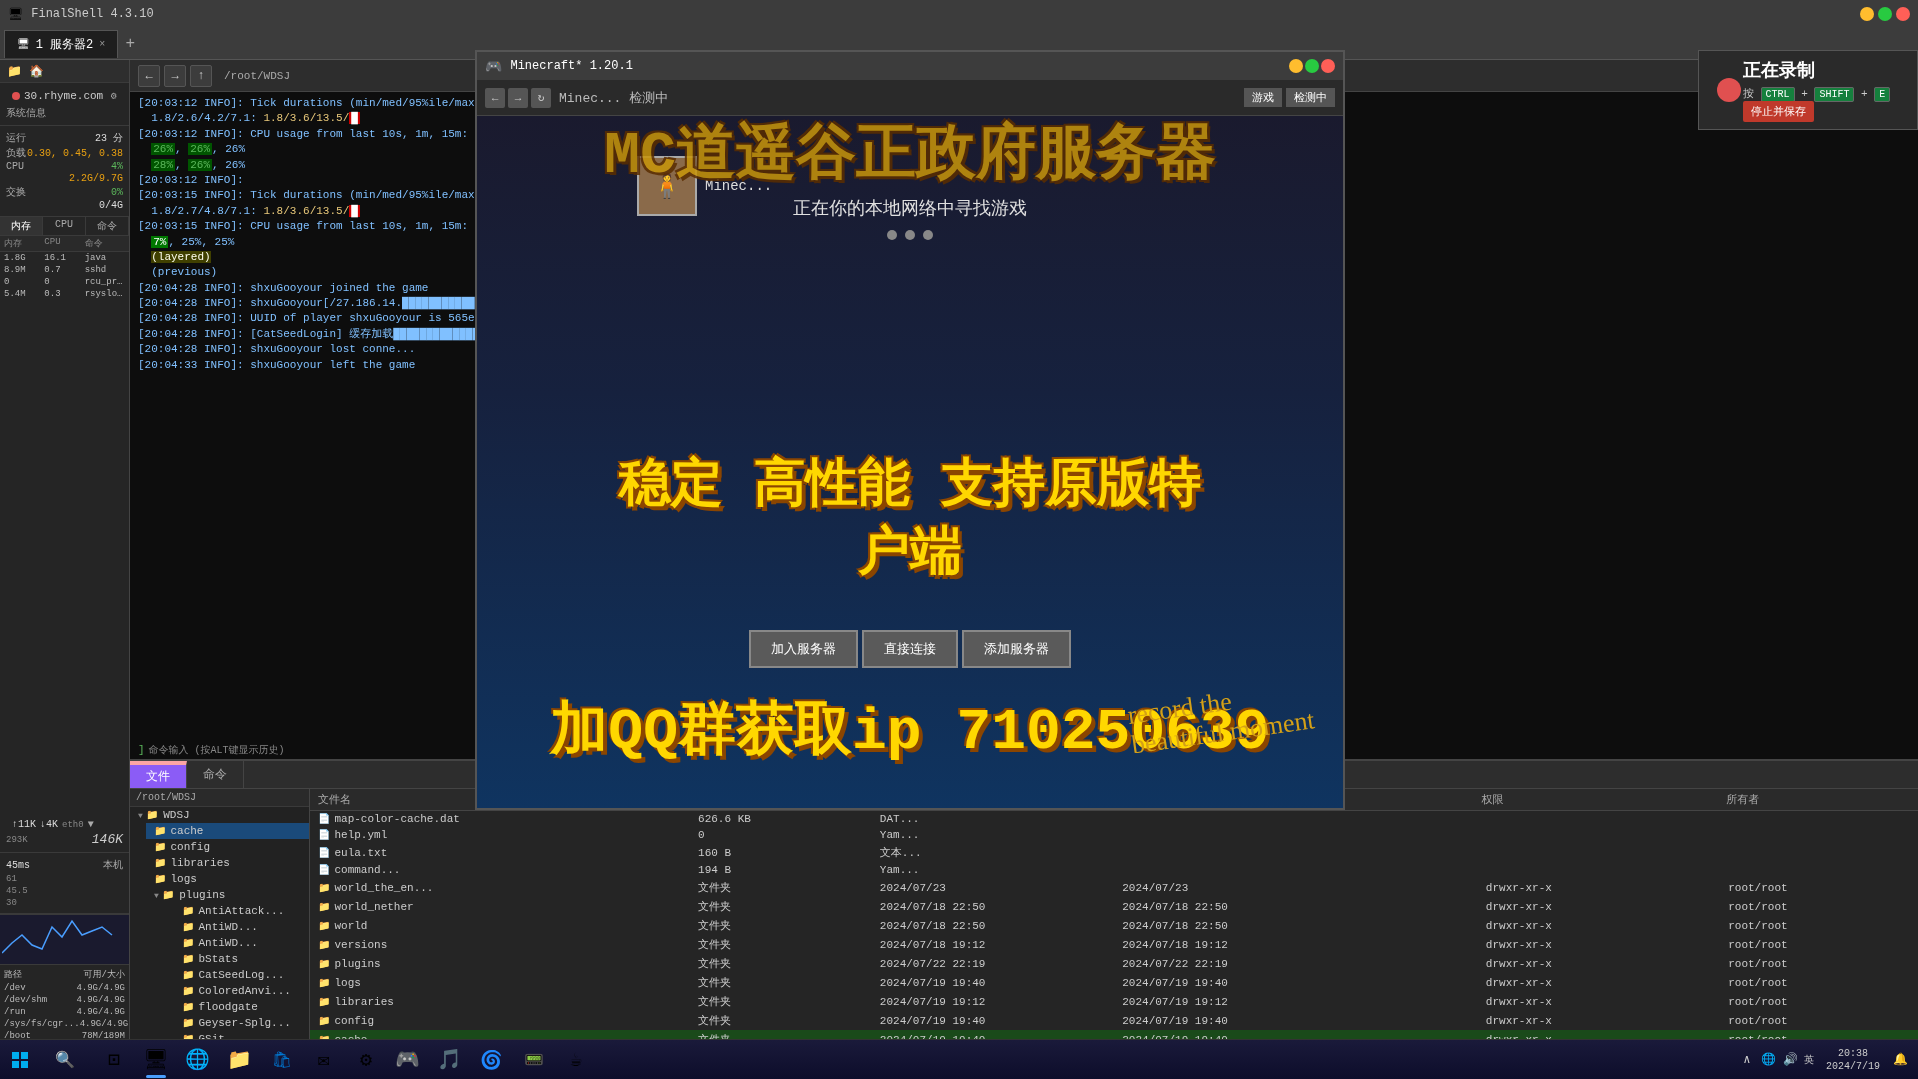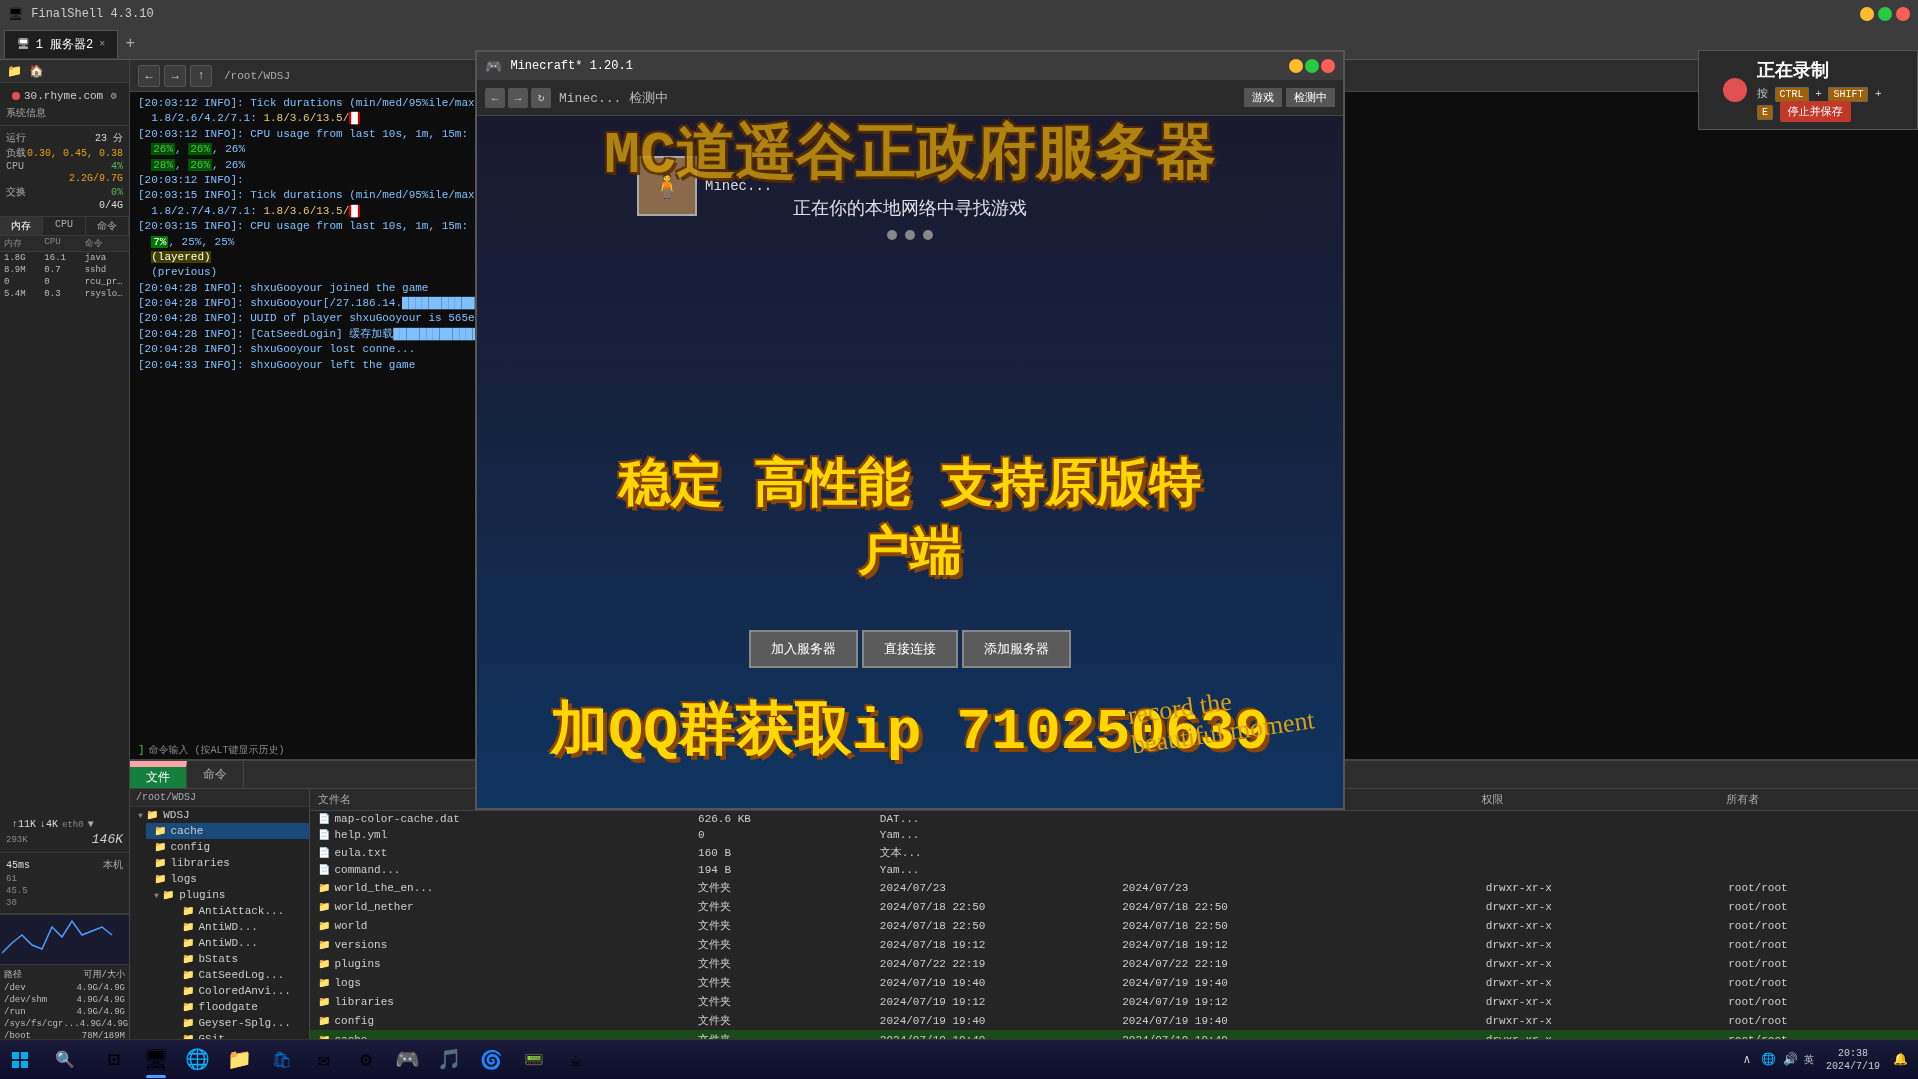--- a/index.html
+++ b/index.html
@@ -297,22 +297,22 @@
       padding: 0 16px;
       display: flex;
       align-items: center;
       font-size: 12px;
       color: #aaa;
       cursor: pointer;
       border-right: 1px solid #444;
     }
     .bottom-tab.active {
       color: #fff;
-      background: #15803d;
-      border-top: 6px solid #fca5a5;
+      background: #8b5cf6;
+      border-top: 4px solid #fca5a5;
     }
 
     .file-browser {
       display: flex;
       flex: 1;
       overflow: hidden;
     }
 
     
     .file-tree {
@@ -412,42 +412,42 @@
       position: absolute;
       top: 50px;
       right: 0;
       width: 220px;
       height: 80px;
       background: #2a2a2a;
       border: 1px solid #555;
       z-index: 20;
       display: flex;
       align-items: center;
-      gap: 10px;
-      padding: 0 24px;
+      gap: 2px;
+      padding: 0 18px;
       margin-left: 28px;
     }
     .rec-dot {
       width: 24px; height: 24px;
       border-radius: 50%;
       background: #e05050;
       flex-shrink: 0;
     }
     .rec-text {
       font-size: 18px;
       color: #fff;
       font-weight: bold;
     }
     .rec-shortcut {
       font-size: 11px;
       color: #ccc;
       margin-top: 4px;
     }
     .rec-key {
-      background: #a16207;
+      background: #15803d;
       border: 1px solid #666;
       padding: 1px 4px;
       border-radius: 2px;
       font-size: 10px;
       color: #fff;
     }
     .rec-stop-btn {
       background: #c0392b;
       border: none;
       color: #fff;

